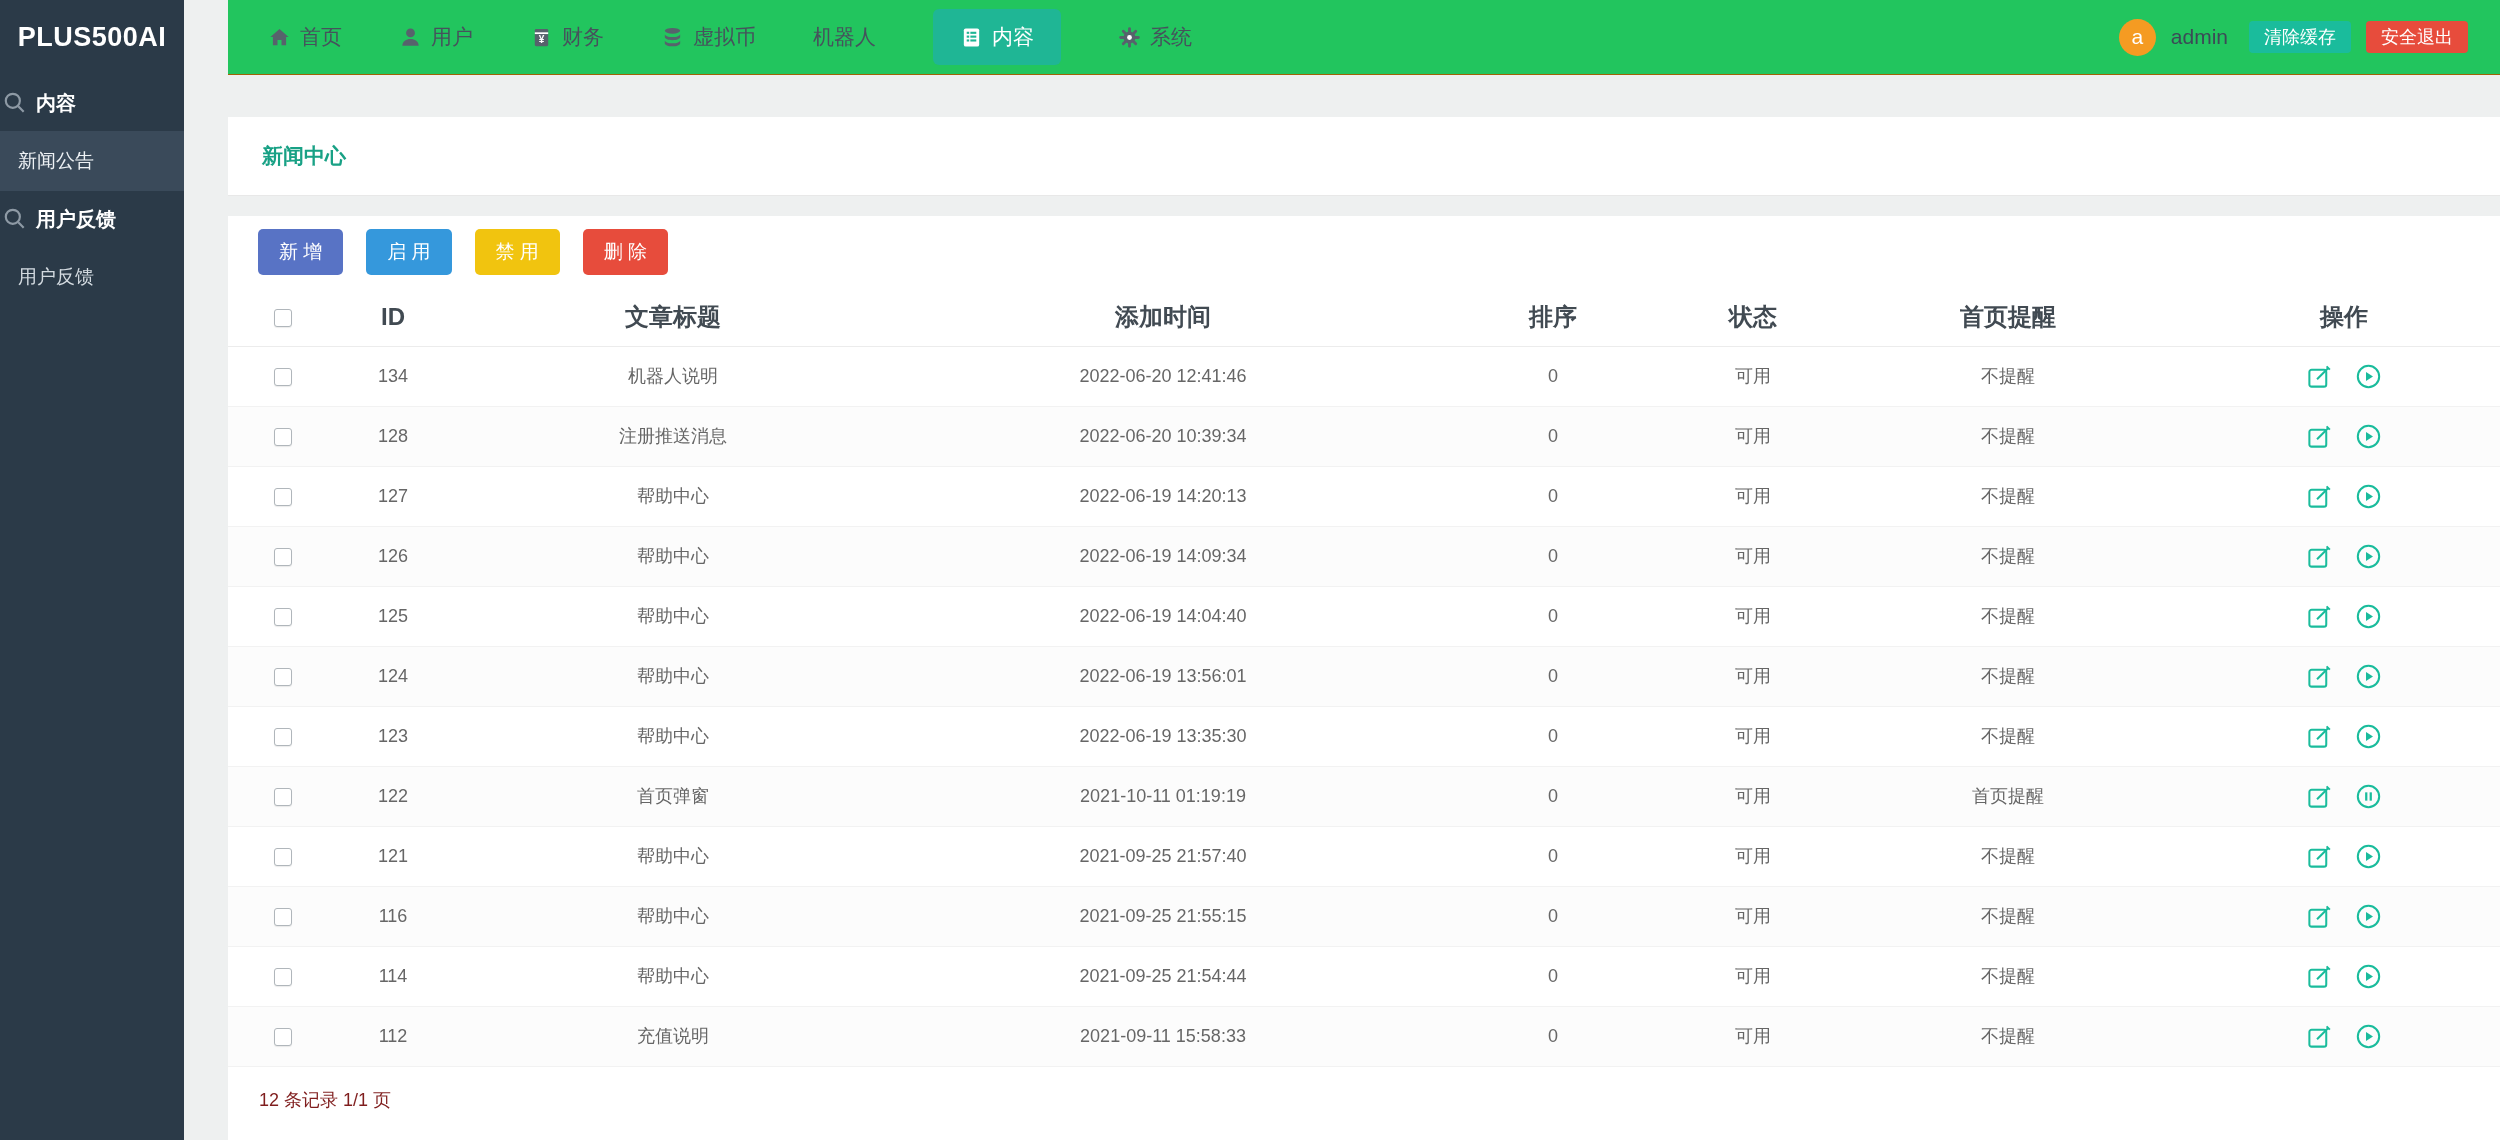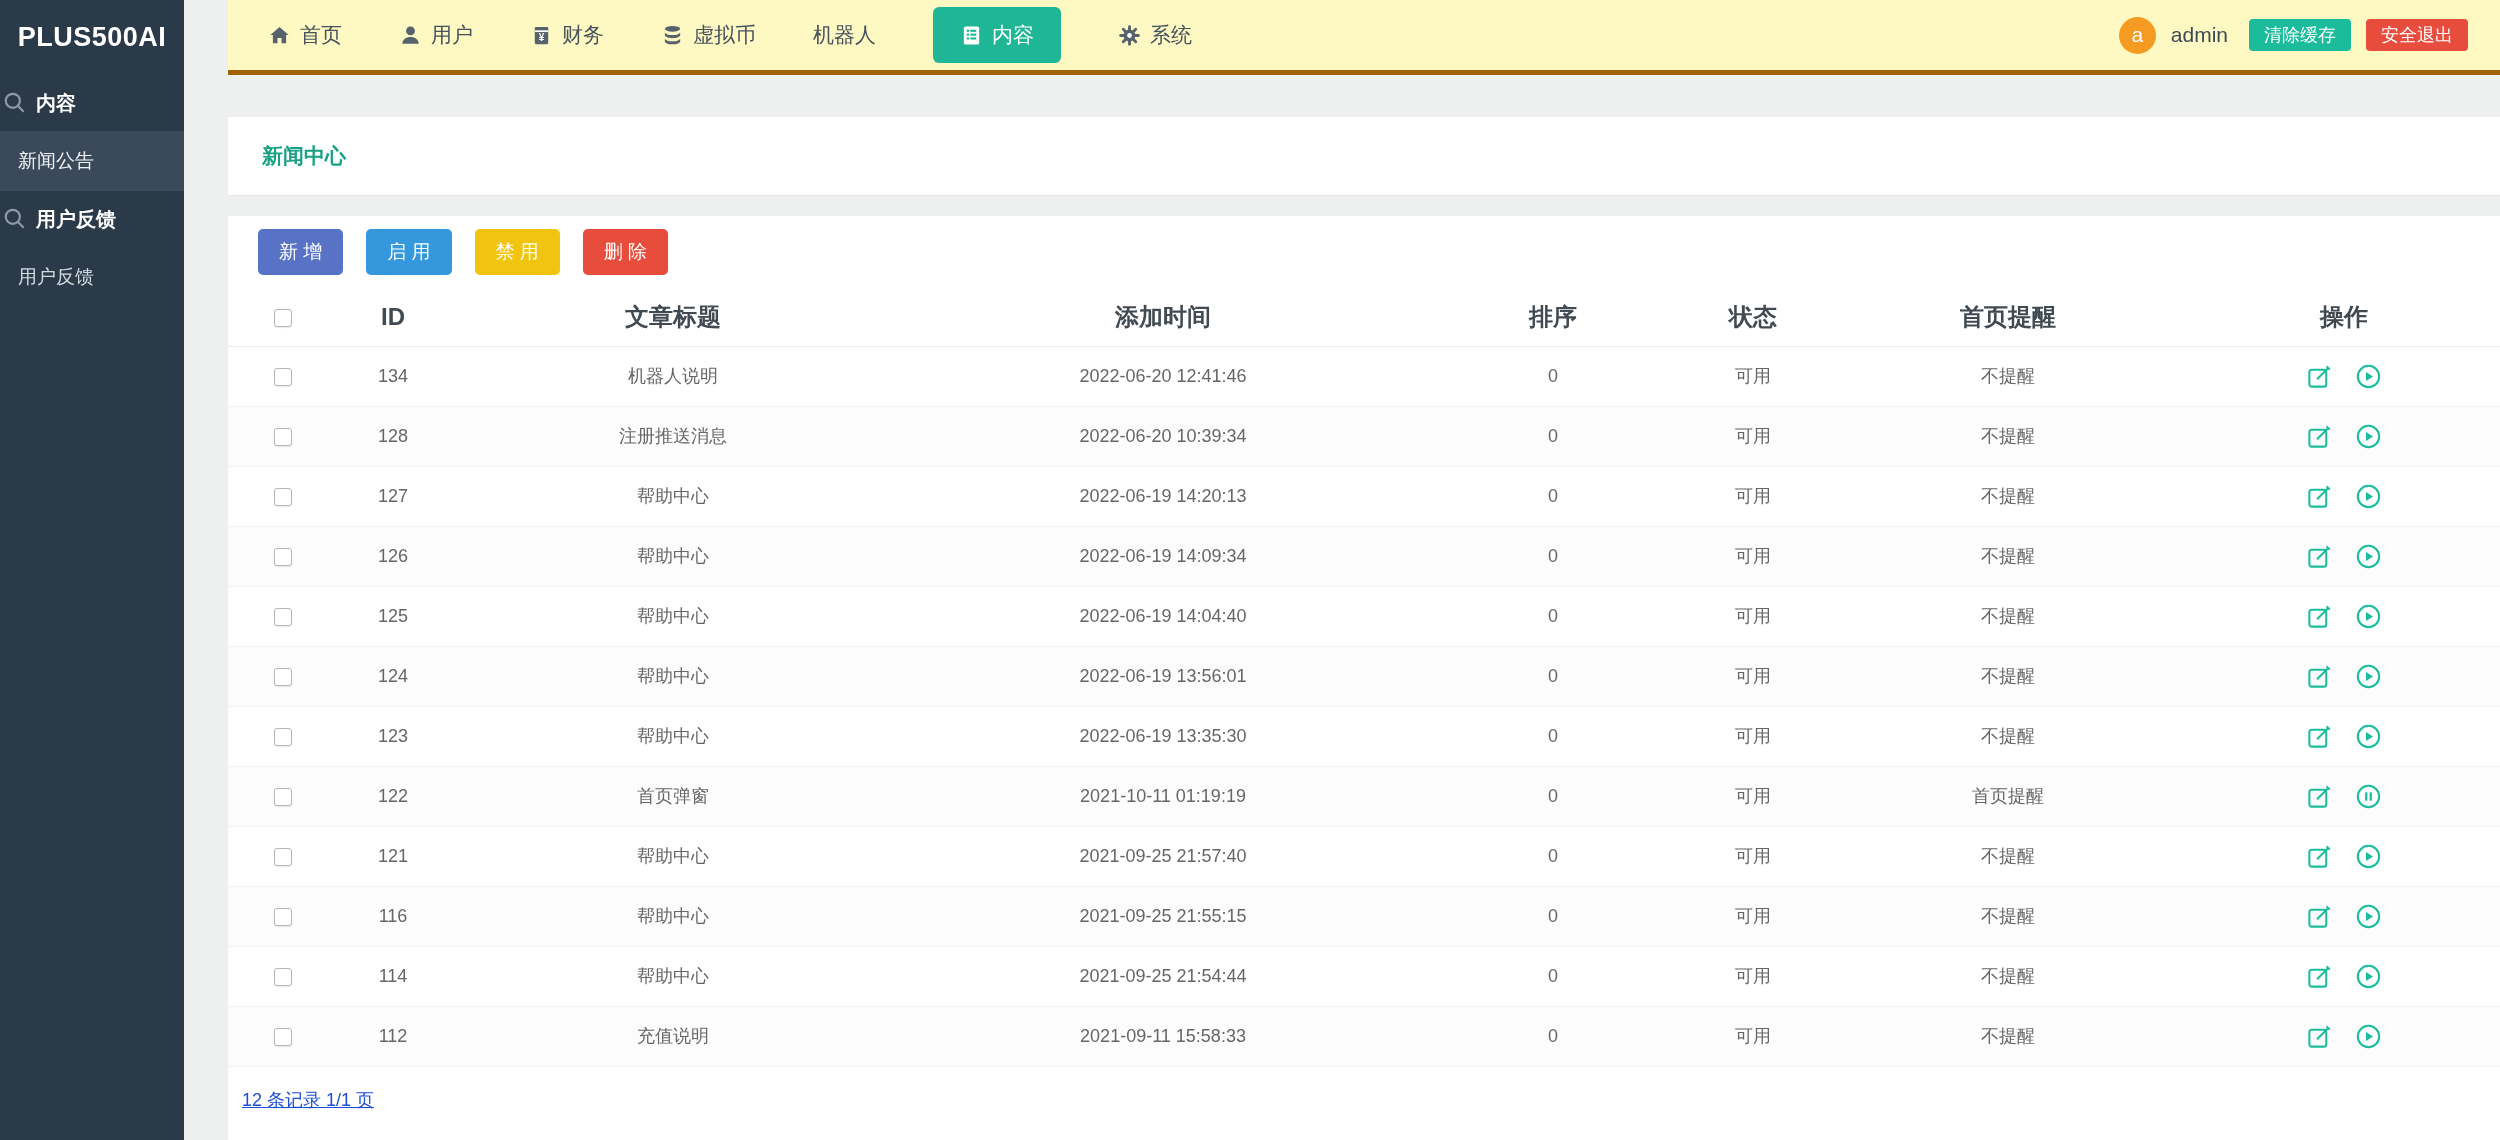--- a/index.html
+++ b/index.html
@@ -12,22 +12,22 @@
   .sidebar { position:absolute; left:0; top:0; width:184px; height:1140px; background:#2b3a48; z-index:6; }
   .logo { height:75px; display:flex; align-items:center; justify-content:center;
           color:#fff; font-size:27px; font-weight:bold; letter-spacing:.5px; }
   .side-group-title { display:flex; align-items:center; height:56px; padding-left:2px;
           color:#fff; font-weight:bold; font-size:20px; }
   .side-group-title svg { width:26px; height:26px; margin-right:8px; flex:none; }
   .side-item { height:60px; display:flex; align-items:center; padding-left:18px;
           color:#d3dae0; font-size:19px; cursor:pointer; }
   .side-item.active { background:#3a4a5a; color:#eef2f5; }
   
-  .navbar { position:absolute; left:228px; top:0; right:0; height:75px; background:#fef9c3;
-          border-bottom:5px solid #a16207; display:flex; align-items:center; z-index:5; }
+  .navbar { position:absolute; left:228px; top:0; right:0; height:75px; background:#22c55e;
+          border-bottom:1px solid #a16207; display:flex; align-items:center; z-index:5; }
   .nav-items { display:flex; align-items:center; gap:57px; padding-left:40px; }
   .nav-item { display:flex; align-items:center; gap:9px; font-size:21px; color:#46525c; cursor:pointer; white-space:nowrap; }
   .nav-item svg { width:23px; height:23px; }
   .nav-item.active { background:#1fb695; color:#fff; padding:0 27px; height:56px; border-radius:6px; }
   .nav-right { margin-left:auto; display:flex; align-items:center; gap:15px; padding-right:32px; }
   .avatar { width:37px; height:37px; border-radius:50%; background:#f59b22; color:#fff;
           font-size:21px; display:flex; align-items:center; justify-content:center; }
   .admin-name { font-size:21px; color:#3c4a57; margin-right:6px; }
   .tbtn { border:none; color:#fff; font-size:18px; padding:0 15px; height:32px; border-radius:4px; cursor:pointer;
           font-family:inherit; }
@@ -53,21 +53,21 @@
   col.c5{width:250px} col.c6{width:150px} col.c7{width:360px} col.c8{width:312px}
   thead th { height:58px; font-size:24px; color:#414a52; font-weight:bold; text-align:center;
           border-bottom:1px solid #ececec; }
   tbody td { height:60px; font-size:18px; color:#666; text-align:center; border-bottom:1px solid #f2f2f2; }
   tbody tr:nth-child(even) td { background:#fcfcfc; }
   .cb { width:18px; height:18px; border:1px solid #b0b6bb; border-radius:3px; background:#fff;
         display:inline-block; vertical-align:middle; box-shadow:0 1px 1px rgba(0,0,0,.08); cursor:pointer; }
   .op { display:inline-flex; vertical-align:middle; cursor:pointer; }
   .op + .op { margin-left:16px; }
   .op svg { width:27px; height:27px; }
-  .table-footer { padding:21px 0 21px 14px; font-size:18px; color:#1d4ed8; flex:none;text-decoration:underline; }
+  .table-footer { padding:21px 0 21px 31px; font-size:18px; color:#7f1d1d; flex:none; }
 </style>
 </head>
 <body>
 
 <div class="sidebar">
   <div class="logo">PLUS500AI</div>
 
   <div class="side-group-title">
     <svg viewBox="0 0 24 24">
       <circle cx="10" cy="10" r="6.5" fill="none" stroke="#8e9aa5" stroke-width="2"></circle>

